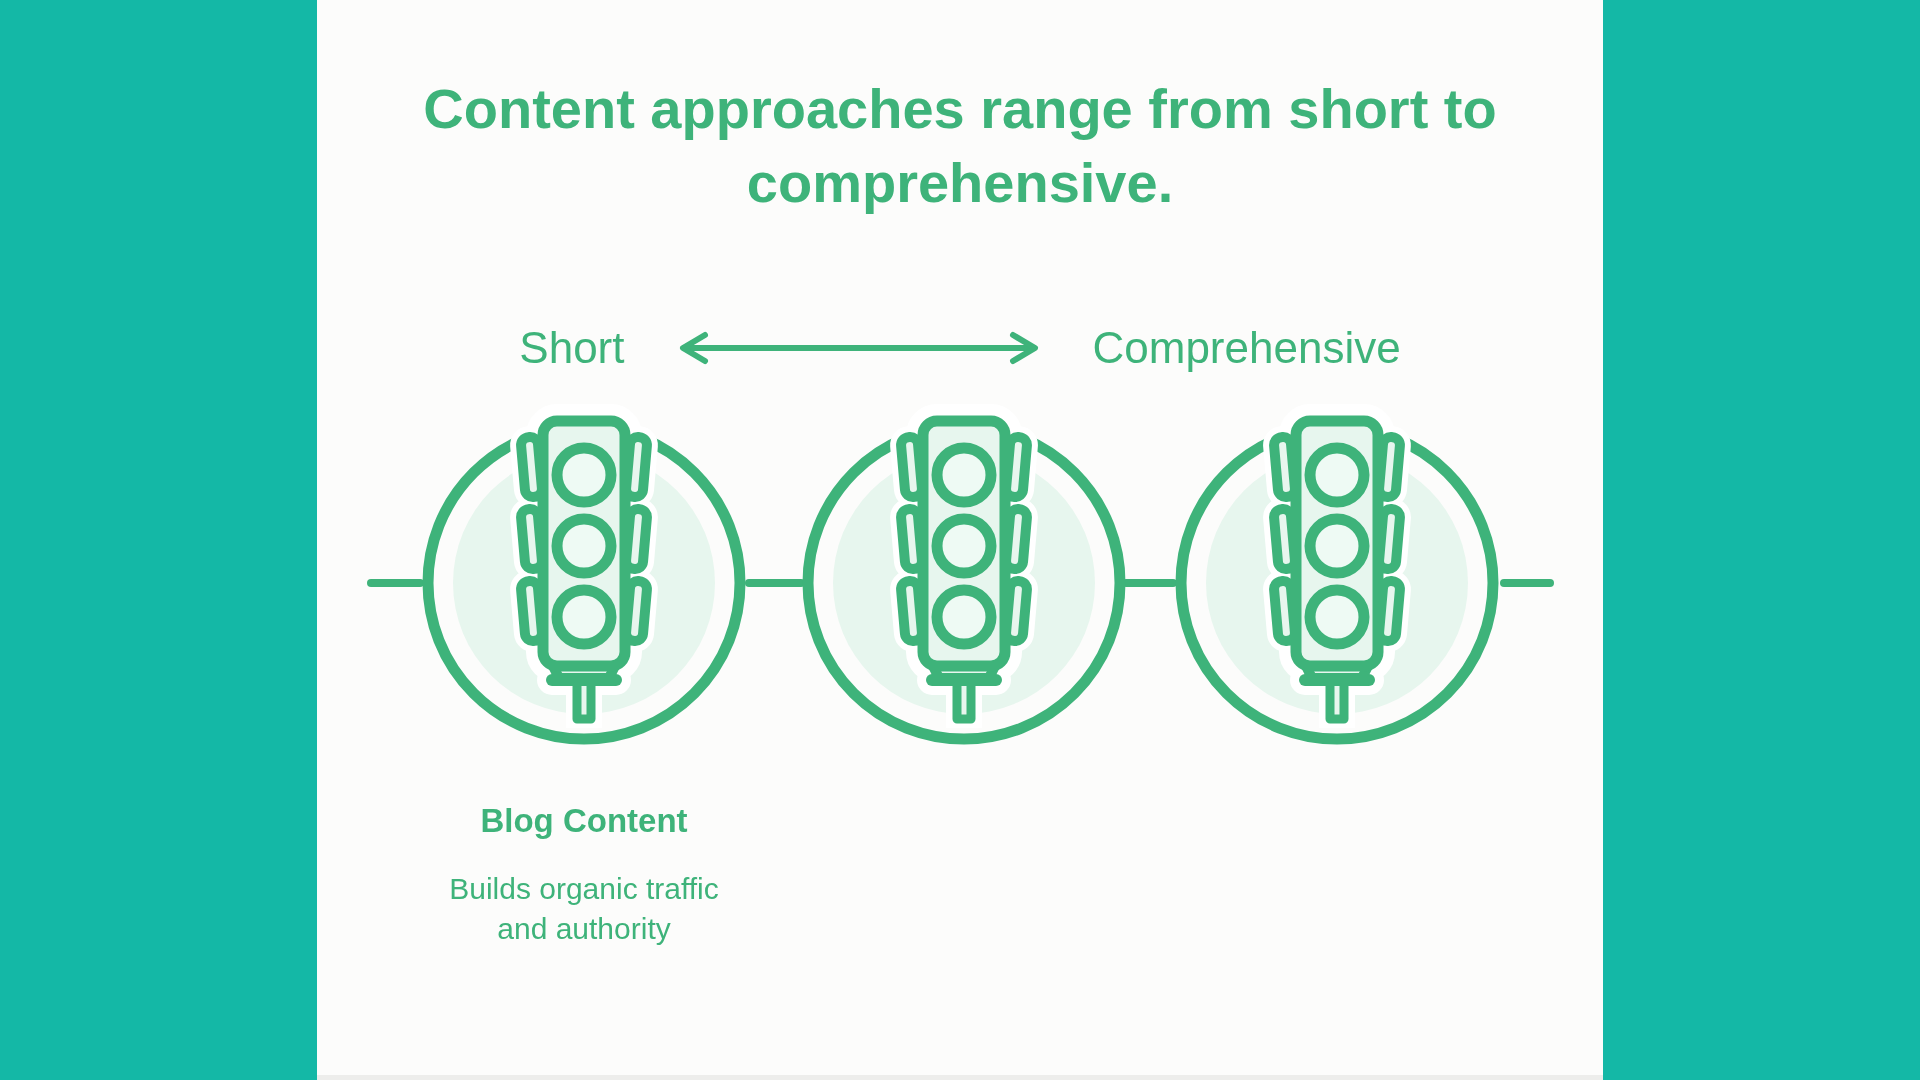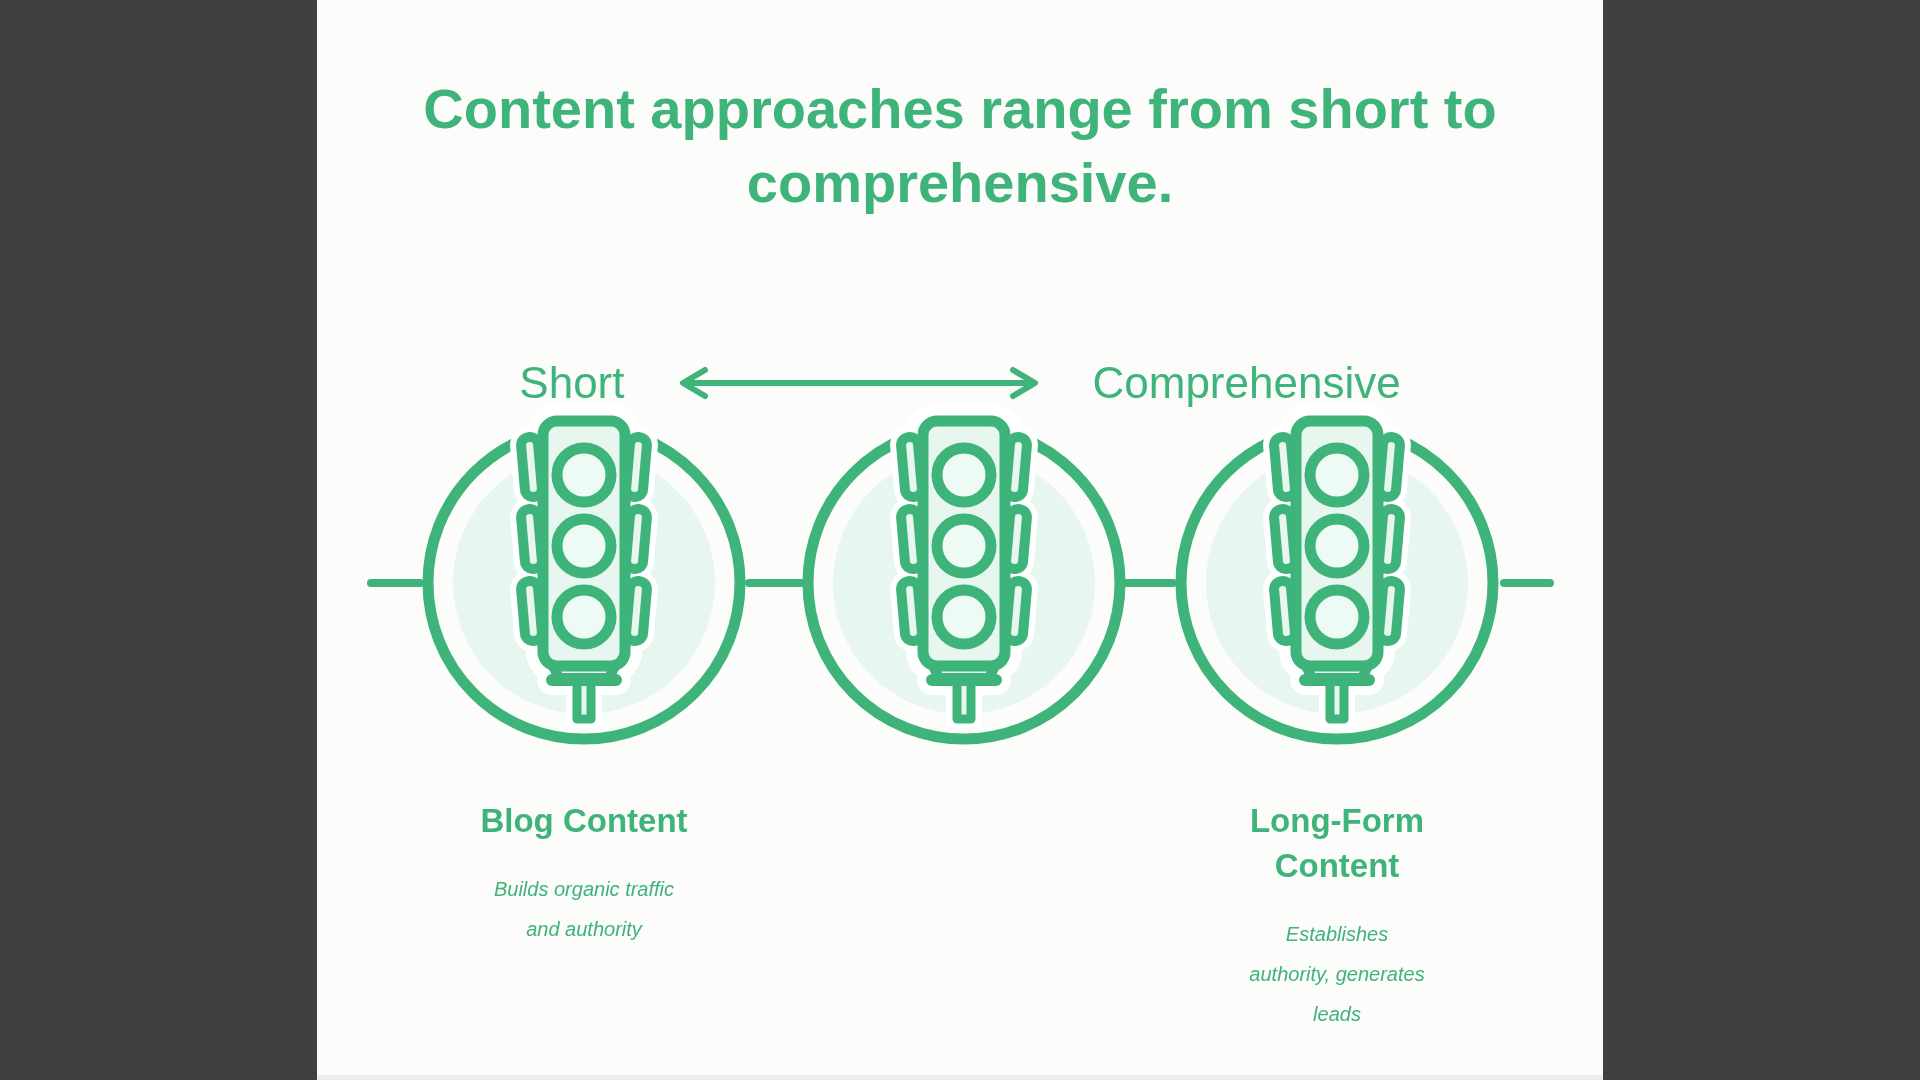--- a/index.html
+++ b/index.html
@@ -3,36 +3,36 @@
 <meta charset="utf-8">
 <style>
   :root{
     --green:#3eb37a;
     --mint:#e7f6ee;
     --card-bg:#fcfcfb;
   }
   *{margin:0;padding:0;box-sizing:border-box;}
   html,body{width:1920px;height:1080px;background:#ffffff;overflow:hidden;
     font-family:"Liberation Sans", sans-serif;}
-  .stage{position:relative;width:1920px;height:1080px;background:#404040;}
+  .stage{position:relative;width:1920px;height:1080px;background:#14b8a6;}
   .card{
     position:absolute;left:317px;top:0;width:1286px;height:1080px;
     background:var(--card-bg);
     border-bottom:5px solid #ededeb;
   }
   .title{
     position:absolute;top:72px;left:0;right:0;
     text-align:center;color:var(--green);
     font-size:56px;font-weight:bold;line-height:74px;
     white-space:pre-line;letter-spacing:0px;
   }
   .scale-row{
     position:absolute;top:316px;left:0;right:0;height:64px;
     display:flex;justify-content:center;align-items:center;gap:34px;
-    color:var(--green);font-size:44px;line-height:64px;margin-top:35px;
+    color:var(--green);font-size:44px;line-height:64px;
   }
   .scale-label{white-space:nowrap;}
   .arrow-svg{display:block;width:400px;height:40px;overflow:visible;}
 
   .h-line{
     position:absolute;top:579px;height:8px;border-radius:4px;
     background:var(--green);
   }
   .h-line.stub-left{left:50px;width:57px;}
   .h-line.conn-1{left:428px;width:60px;}
@@ -52,21 +52,21 @@
     text-align:center;color:var(--green);
   }
   .feature-text.col-1{left:97px;}
   .feature-text.col-2{left:477px;}
   .feature-text.col-3{left:850px;}
   .feature-heading{
     font-size:33px;font-weight:bold;line-height:45px;
     margin-bottom:26px;white-space:pre-line;
   }
   .feature-desc{
-    font-size:20px;line-height:40px;white-space:pre-line;font-style:italic;
+    font-size:30px;line-height:40px;white-space:pre-line;
   }
 </style>
 </head>
 <body>
 
 <svg width="0" height="0" style="position:absolute" aria-hidden="true">
   <defs>
     <g id="tl-ring">
 
       <circle cx="165" cy="172" r="156" fill="none" stroke="#3eb37a" stroke-width="11"></circle>
@@ -145,22 +145,15 @@
       <svg viewBox="0 0 330 330">
           <use href="#tl-ring"></use>
         </svg>
     </div>
 
     <div class="feature-text col-1">
       <div class="feature-heading">Blog Content</div>
       <div class="feature-desc">Builds organic traffic
 and authority</div>
     </div>
-    <div class="feature-text col-3">
-      <div class="feature-heading">Long-Form
-Content</div>
-      <div class="feature-desc">Establishes
-authority, generates
-leads</div>
-    </div>
 
   </div>
 </div>
 
 </body></html>

